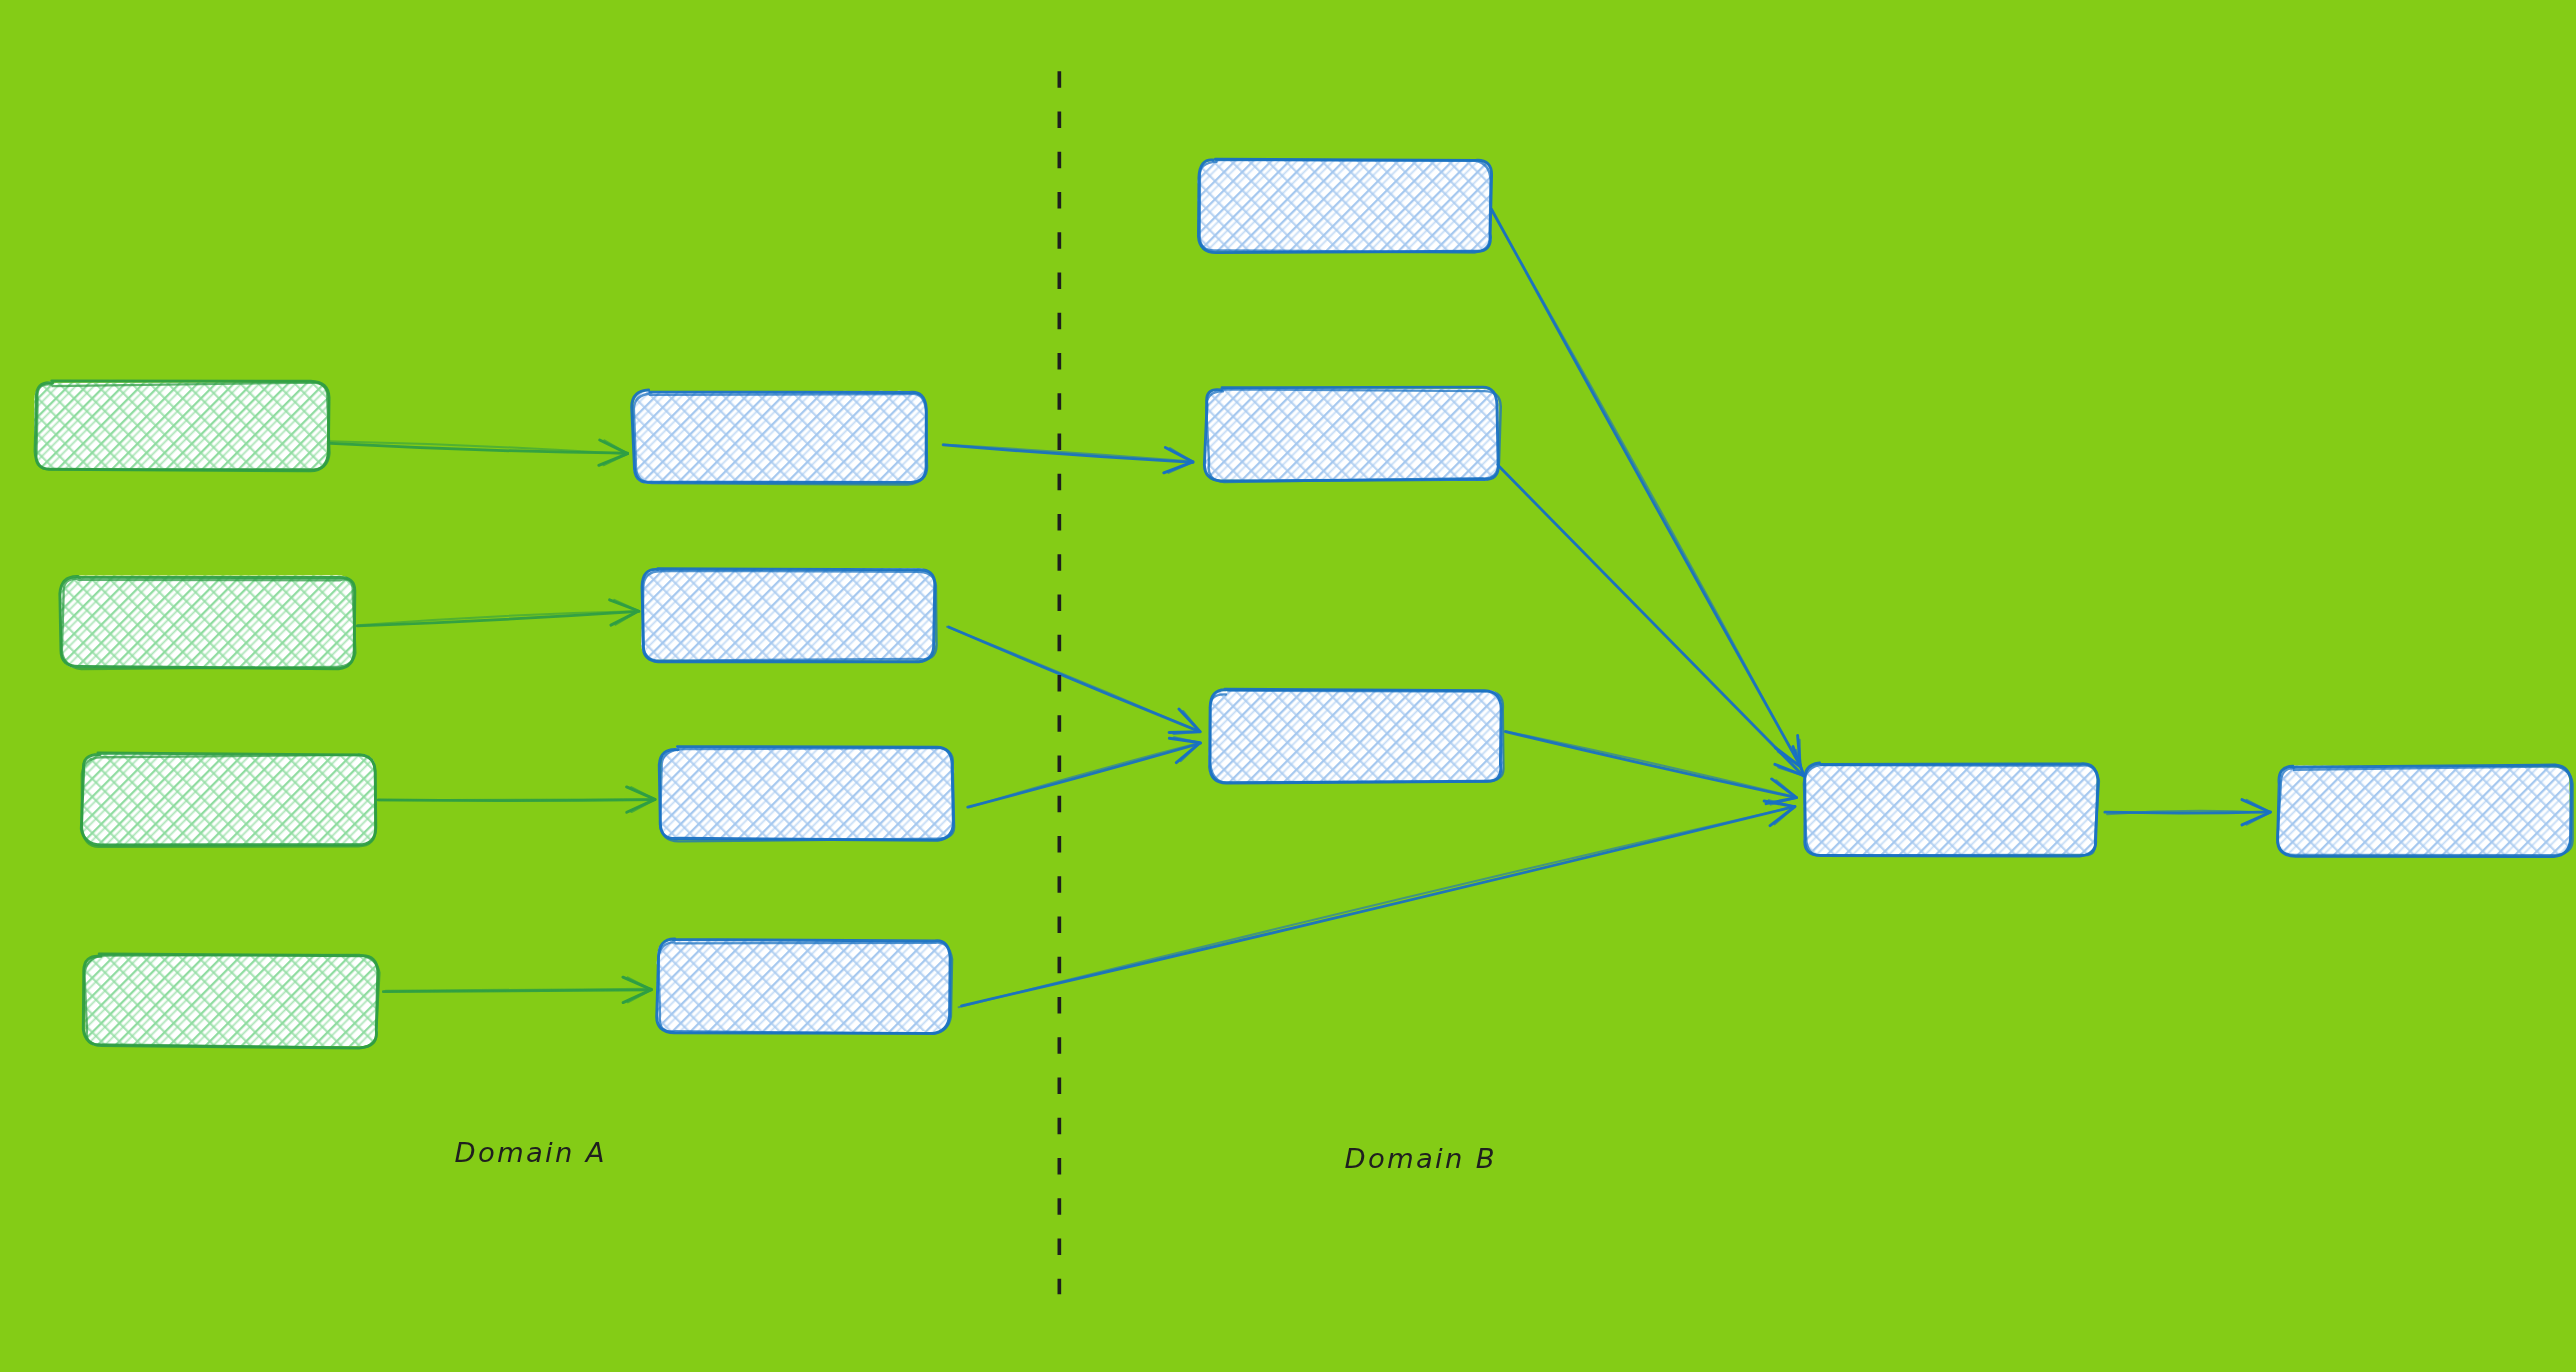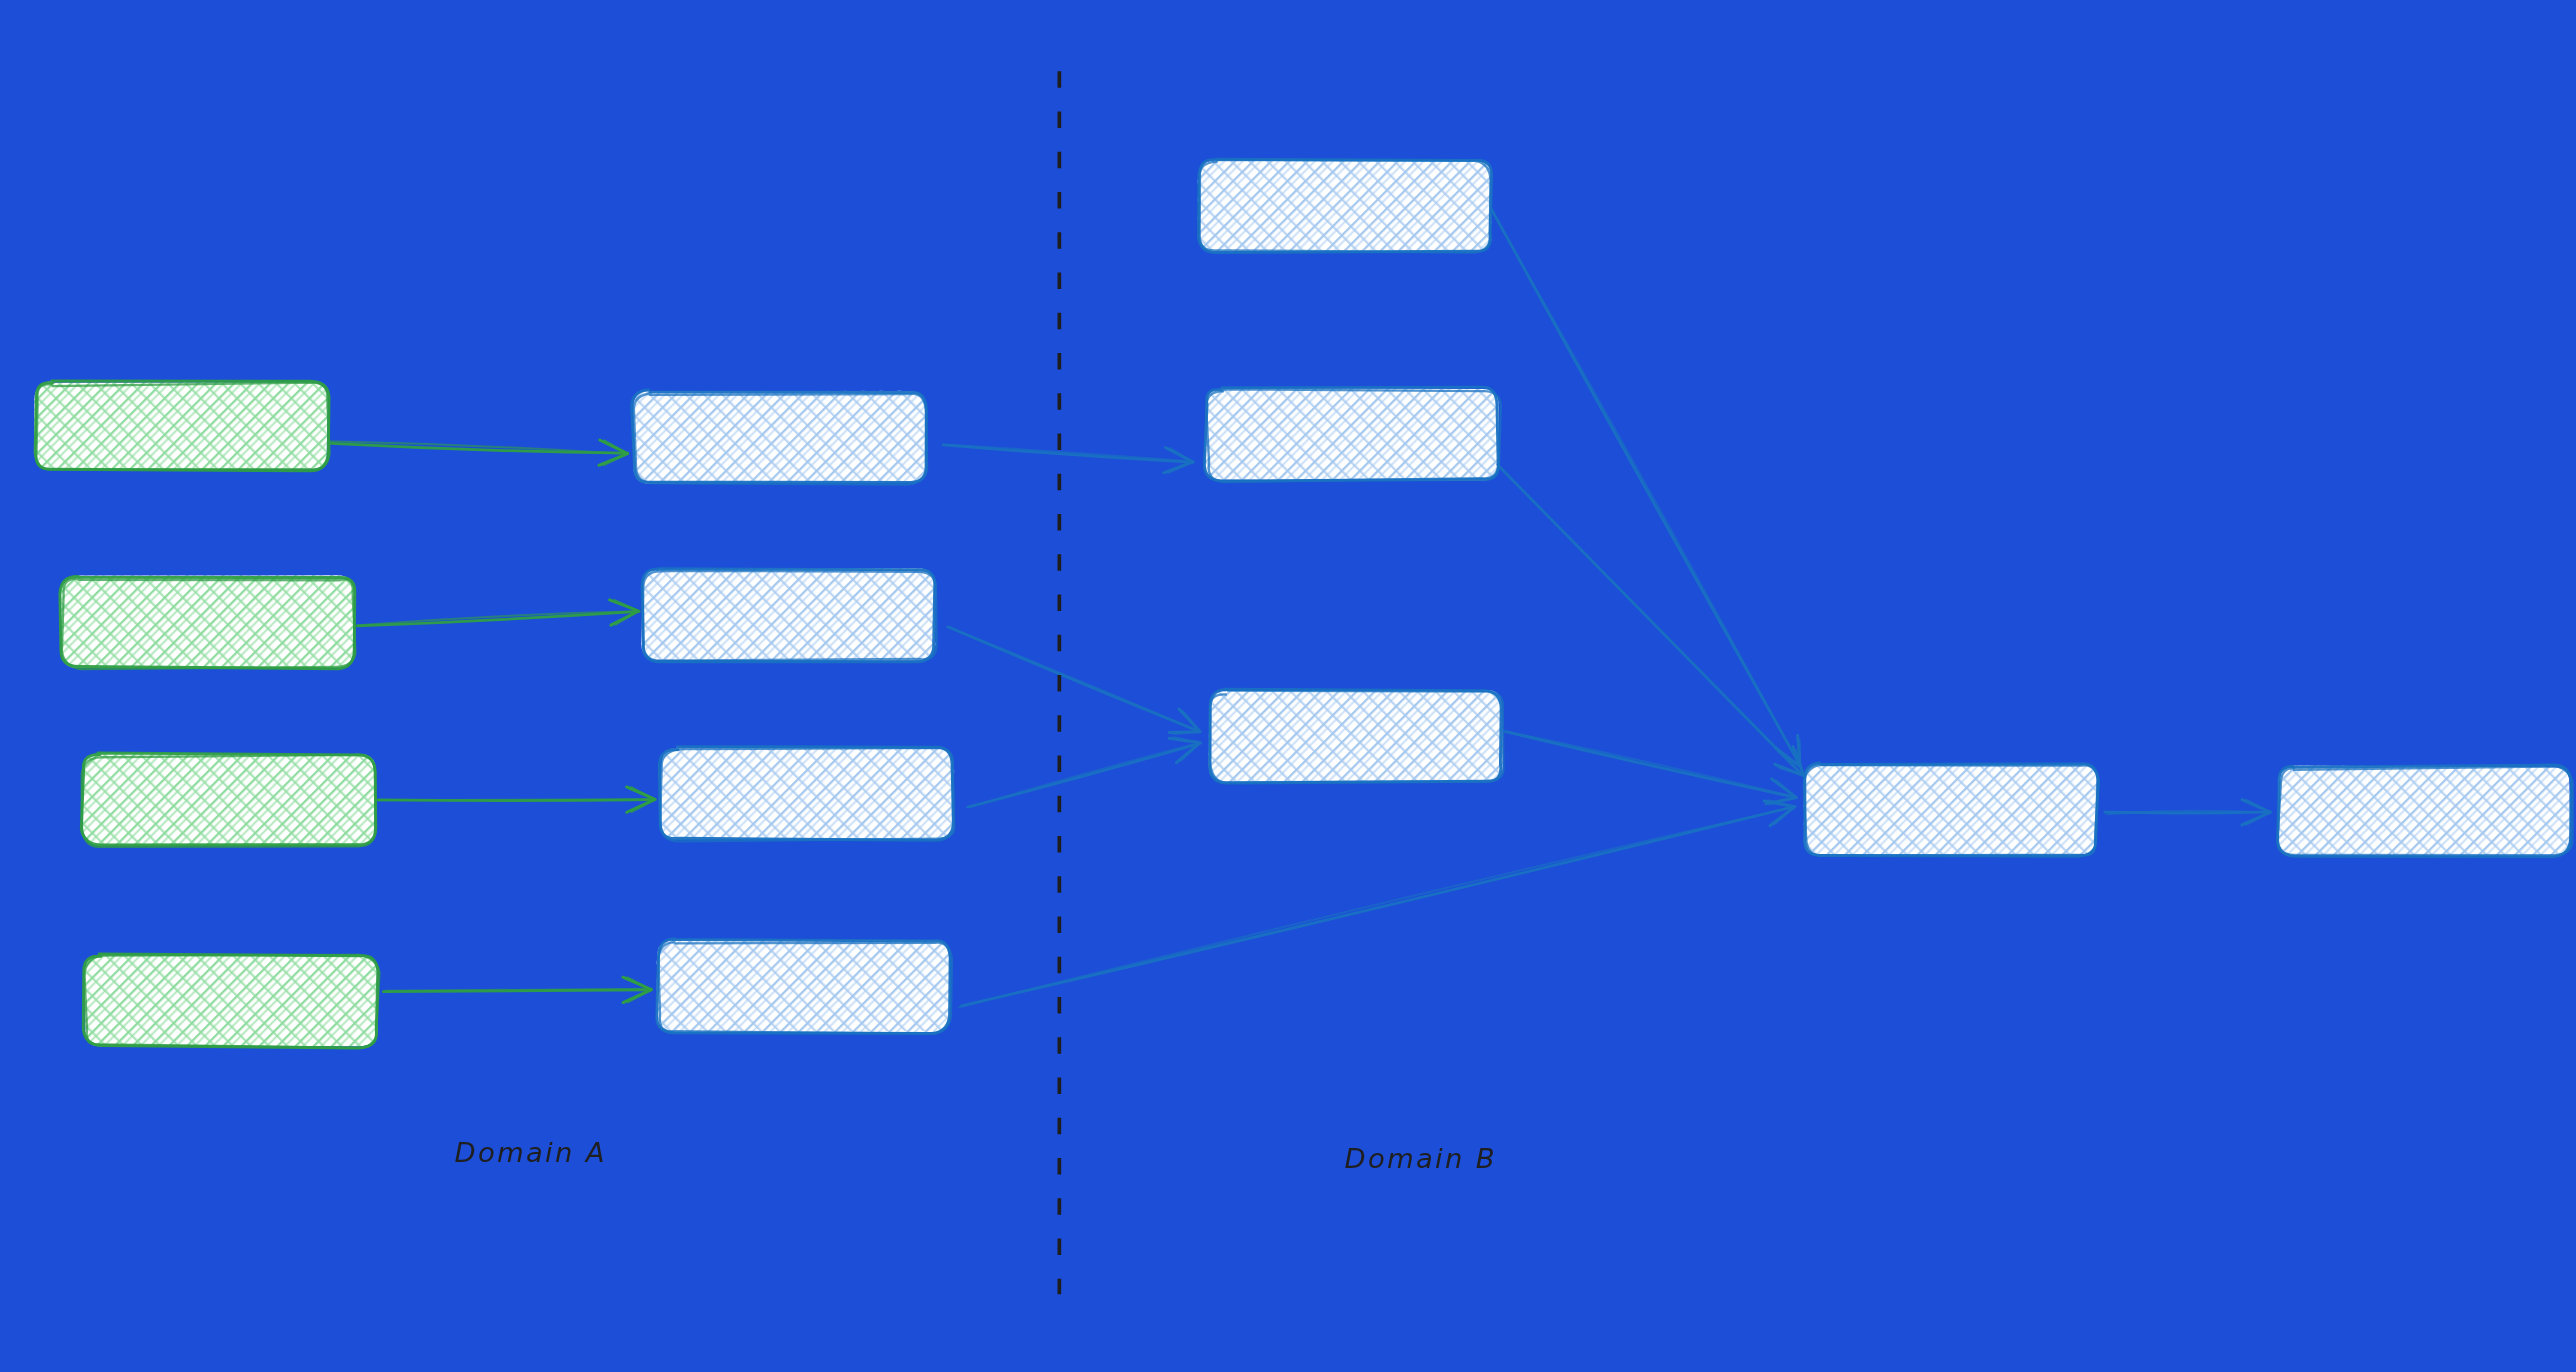--- a/index.html
+++ b/index.html
@@ -8,21 +8,21 @@
     padding: 0;
     background: #ffffff;
   }
   body {
     font-family: "DejaVu Sans", sans-serif;
   }
   #canvas-root {
     position: relative;
     width: 2576px;
     height: 1372px;
-    background: #1d4ed8;
+    background: #84cc16;
     overflow: hidden;
   }
   #diagram-svg {
     position: absolute;
     top: 0;
     left: 0;
     width: 2576px;
     height: 1372px;
     display: block;
   }

